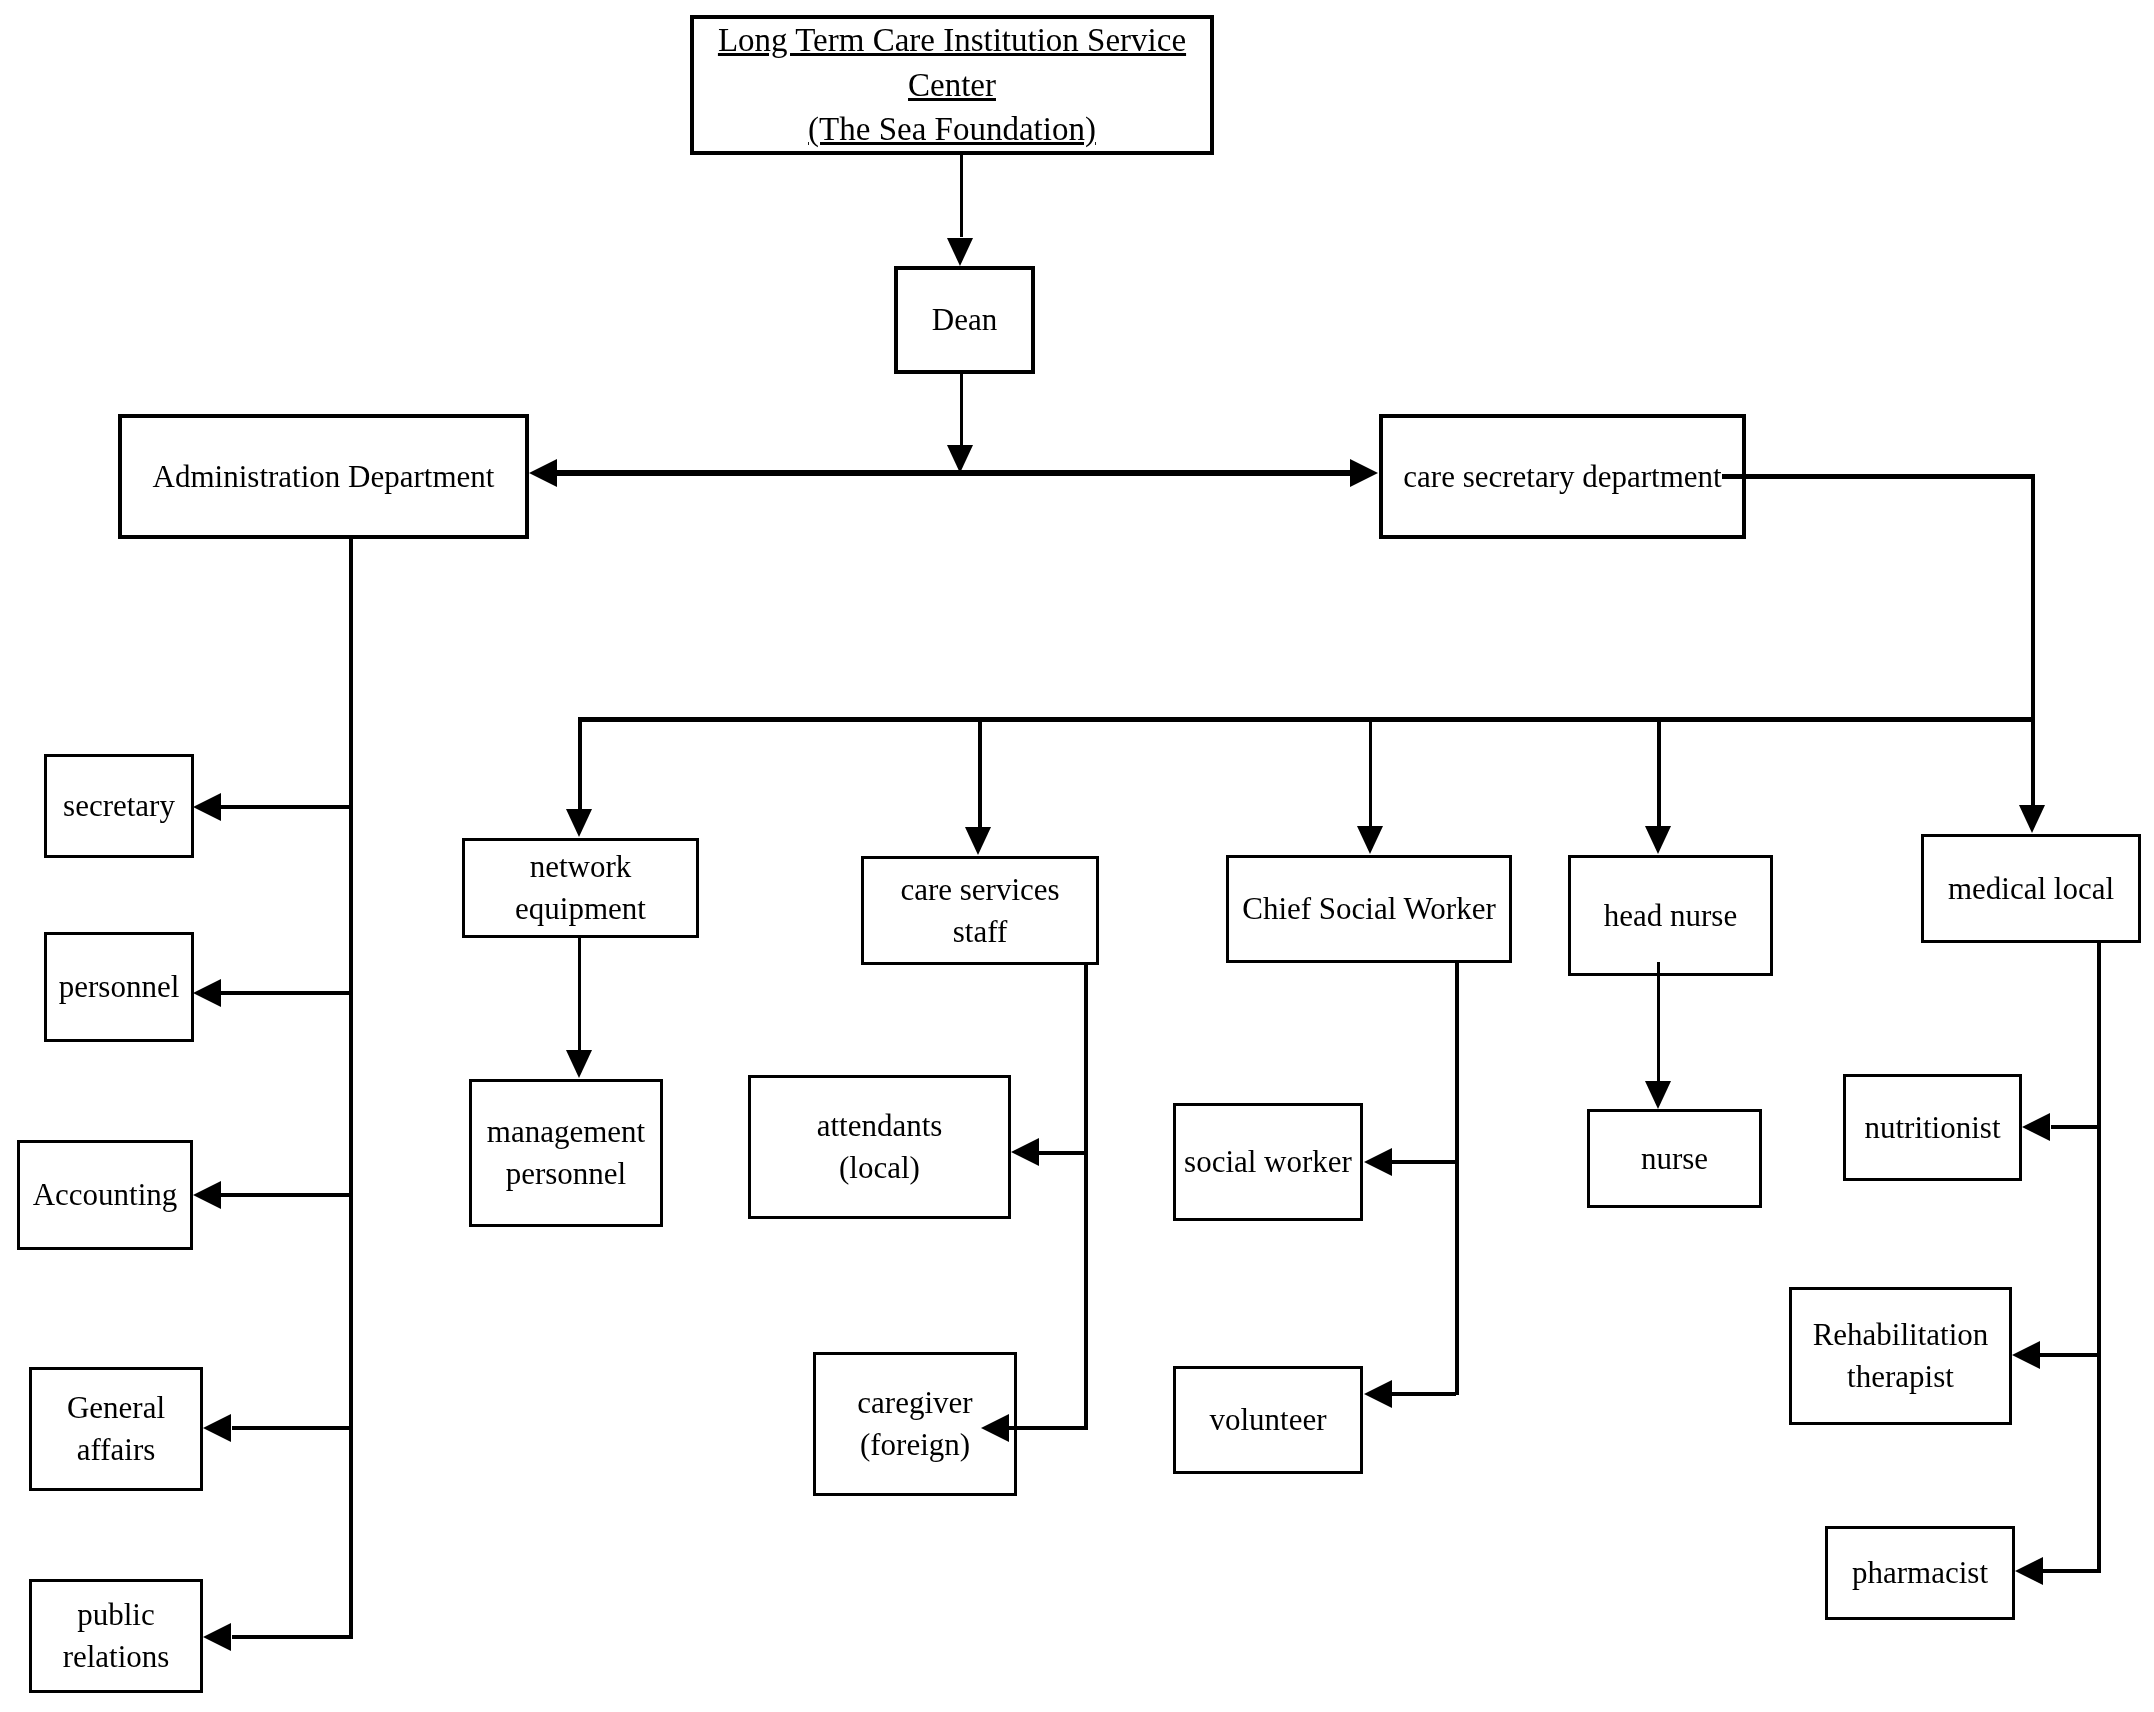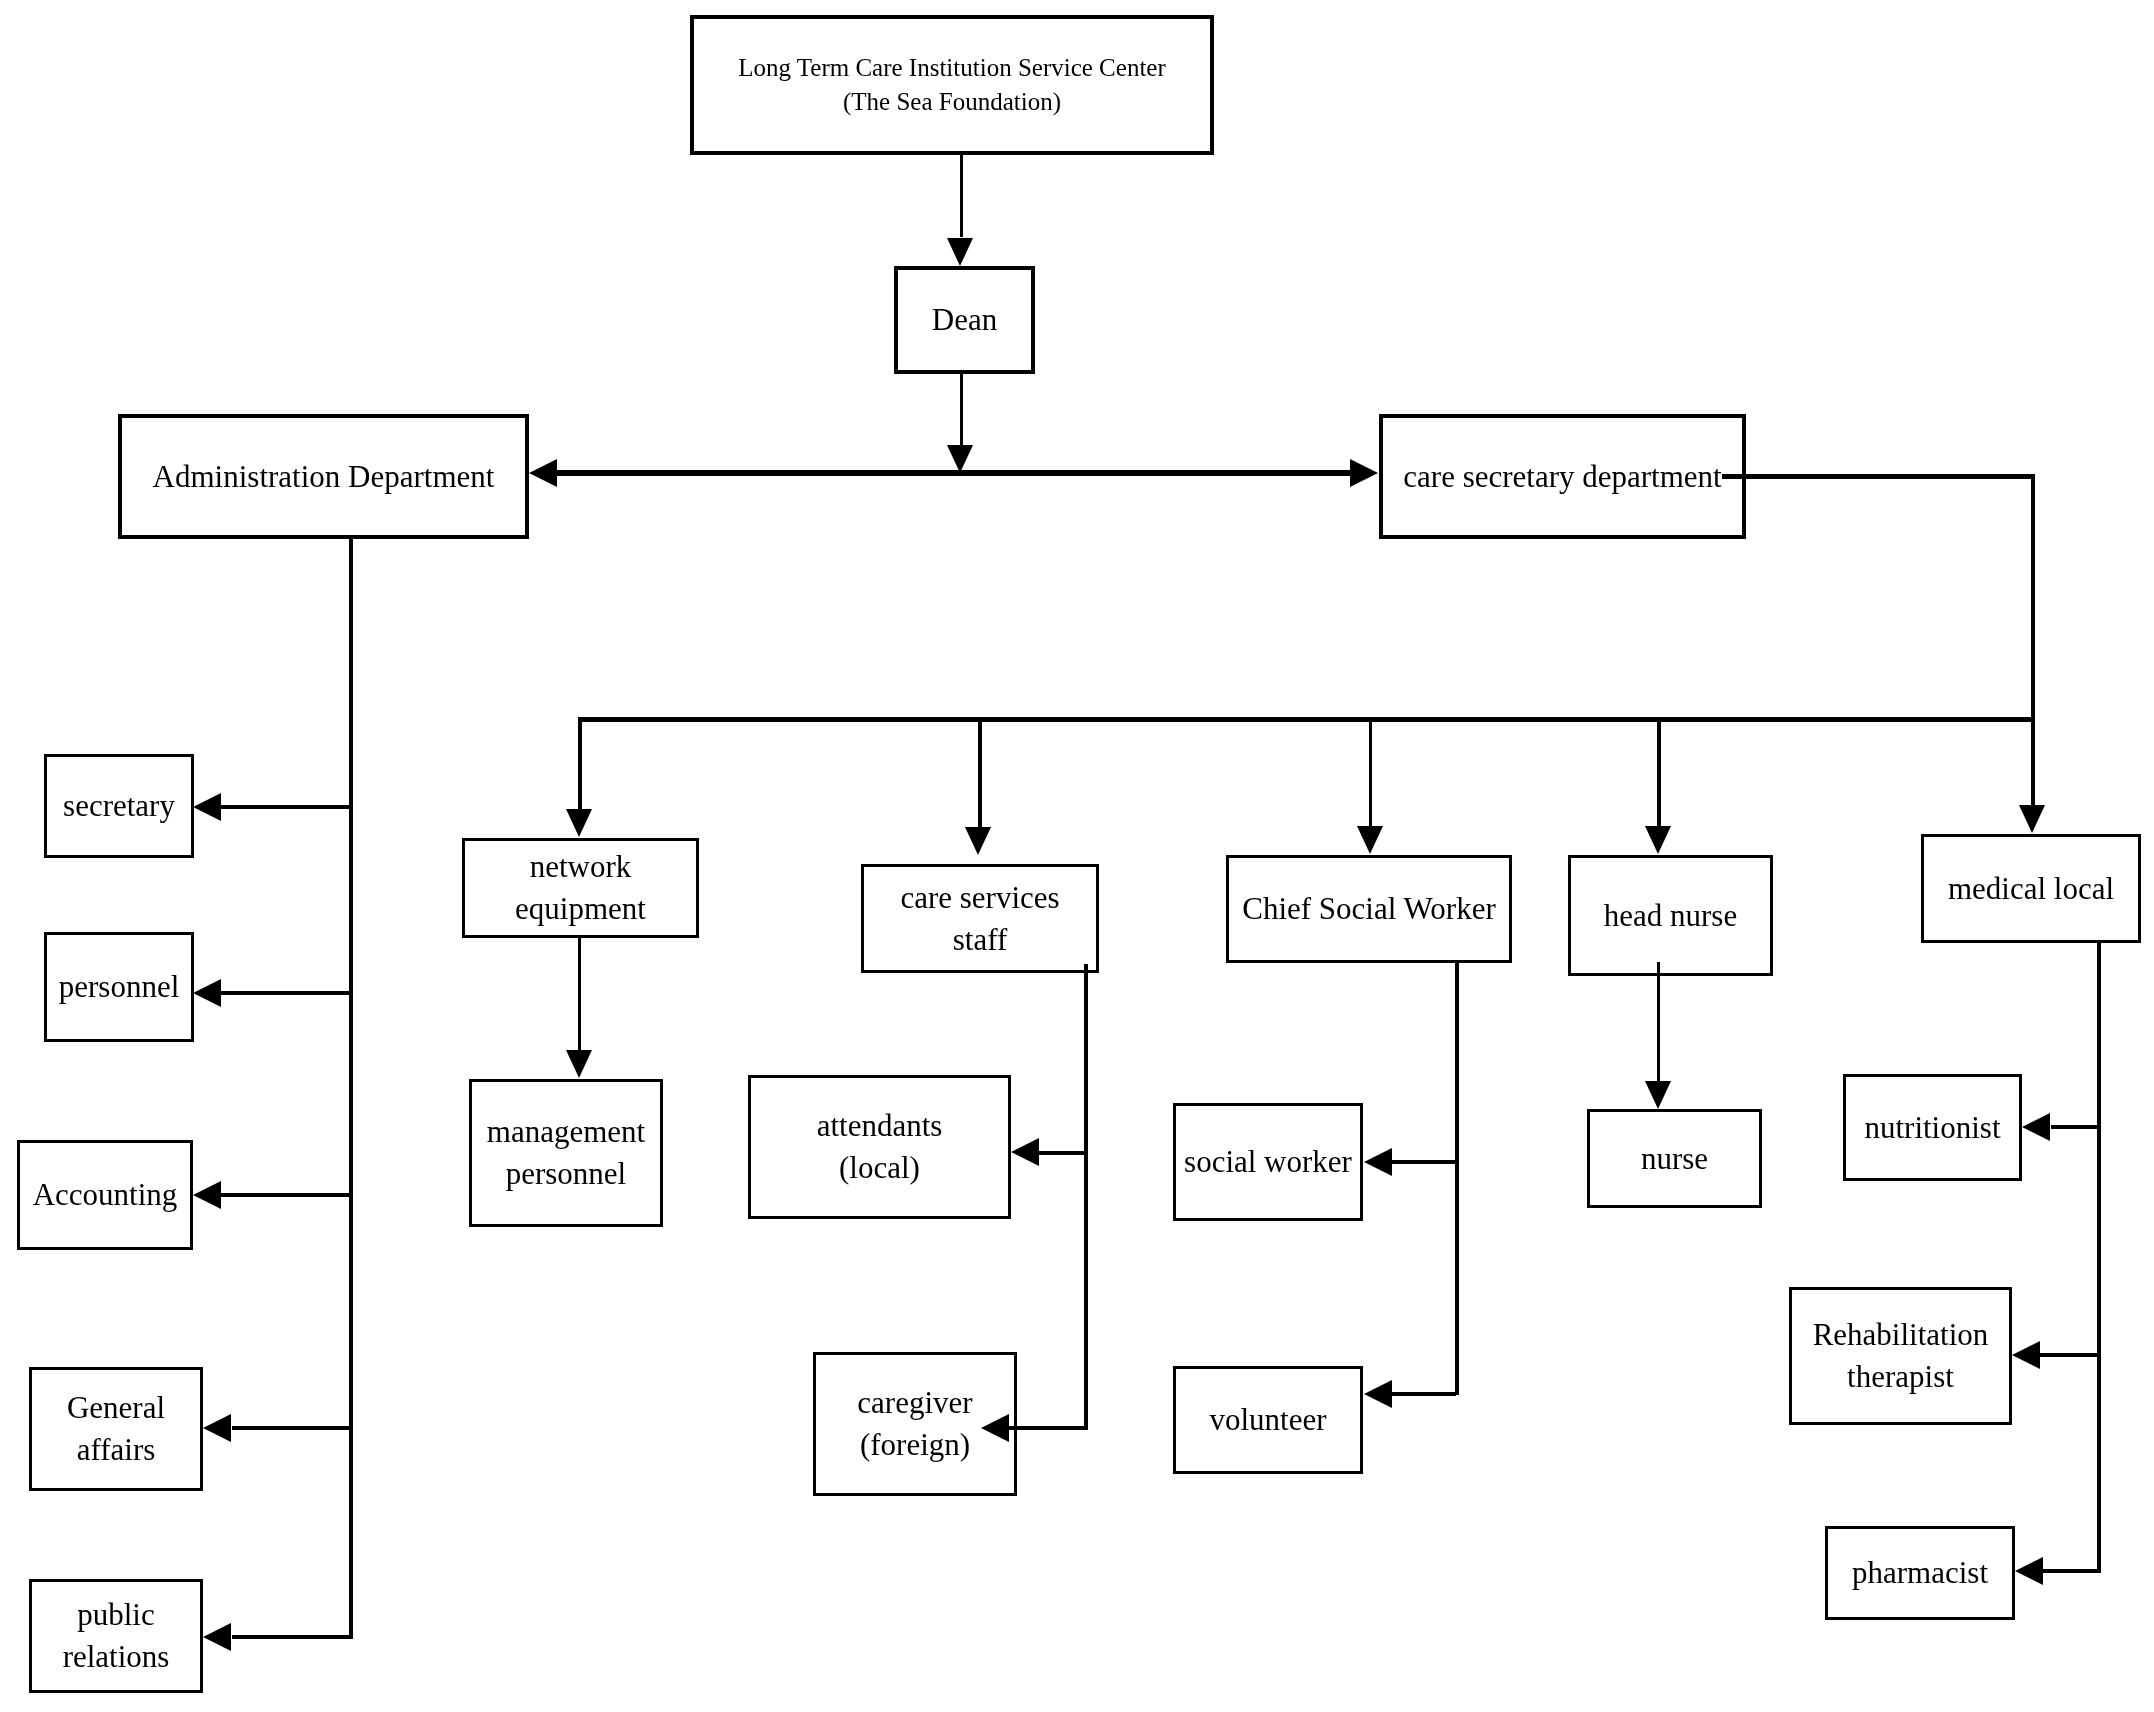--- a/index.html
+++ b/index.html
@@ -3,21 +3,21 @@
 <meta charset="utf-8">
 <title>Org Chart</title>
 <style>
   html,body{margin:0;padding:0;background:#ffffff;}
   .canvas{position:relative;width:2155px;height:1713px;background:#ffffff;overflow:hidden;
           font-family:"Liberation Serif","DejaVu Serif",serif;color:#000;}
   .node{position:absolute;box-sizing:border-box;border:3.8px solid #000;background:#fff;
         display:flex;align-items:center;justify-content:center;text-align:center;
         font-size:31px;line-height:1.35;white-space:pre-line;padding:0 1.9px;}
   .node.thick{border-width:4.7px;}
-  .node.small{font-size:25px;}
+  .node.small{font-size:33px;text-decoration:underline;}
   .line{position:absolute;background:#000;}
   .arr{position:absolute;width:0;height:0;}
   .arr.down{border-left:13.2px solid transparent;border-right:13.2px solid transparent;border-top:28px solid #000;}
   .arr.left{border-top:14px solid transparent;border-bottom:14px solid transparent;border-right:28px solid #000;}
   .arr.right{border-top:14px solid transparent;border-bottom:14px solid transparent;border-left:28px solid #000;}
 </style>
 </head>
 <body>
 
 <div class="canvas">
@@ -42,21 +42,21 @@
 
   <div class="node" style="left:29px;top:1579px;width:174px;height:114px;">public
 relations</div>
 
   <div class="node" style="left:462px;top:838px;width:237px;height:100px;">network
 equipment</div>
 
   <div class="node" style="left:469px;top:1079px;width:194px;height:148px;">management
 personnel</div>
 
-  <div class="node" style="left:861px;top:856px;width:238px;height:109px;margin-top:8px;">care services
+  <div class="node" style="left:861px;top:856px;width:238px;height:109px;">care services
 staff</div>
 
   <div class="node" style="left:748px;top:1075px;width:263px;height:144px;">attendants
 (local)</div>
 
   <div class="node" style="left:777px;top:1352px;width:204px;height:144px;margin-left:36px;">caregiver
 (foreign)</div>
 
   <div class="node" style="left:1226px;top:855px;width:286px;height:108px;">Chief Social Worker</div>
 

